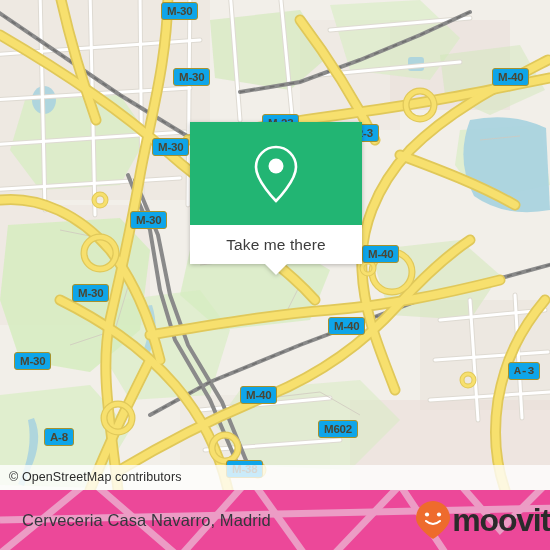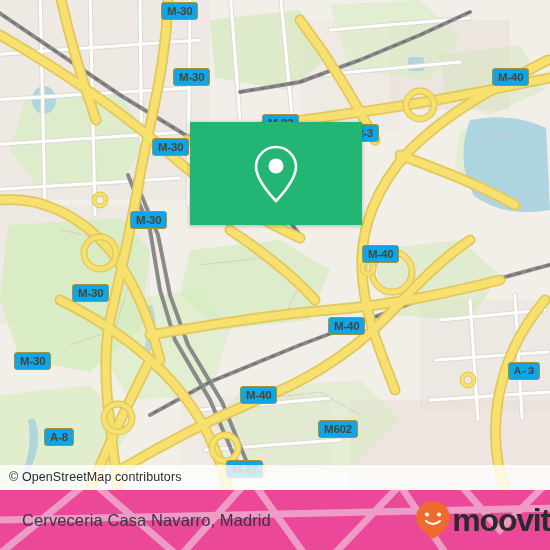--- a/index.html
+++ b/index.html
@@ -270,31 +270,35 @@
         <div class="shield" style="left: 349px; top: 124px;">R-3</div>
         <div class="shield" style="left: 130px; top: 211px;">M-30</div>
         <div class="shield" style="left: 362px; top: 245px;">M-40</div>
         <div class="shield" style="left: 72px; top: 284px;">M-30</div>
         <div class="shield" style="left: 328px; top: 317px;">M-40</div>
         <div class="shield" style="left: 14px; top: 352px;">M-30</div>
         <div class="shield" style="left: 508px; top: 362px; font-family: Liberation Mono, monospace;">A-3</div>
         <div class="shield" style="left: 240px; top: 386px;">M-40</div>
         <div class="shield" style="left: 318px; top: 420px;">M602</div>
         <div class="shield" style="left: 44px; top: 428px;">A-8</div>
-        <div class="shield" style="left: 226px; top: 460px;">M-27</div>
+        <div class="shield" style="left: 226px; top: 460px;">M-38</div>
       </div>
 
     <div id="attribution">© OpenStreetMap contributors</div>
 
     <div id="popup">
       <div id="popup-top">
         <svg width="52" height="62" viewBox="0 0 52 62">
           <path d="M26 4 C15 4 6 13 6 24 C6 38 26 58 26 58 C26 58 46 38 46 24 C46 13 37 4 26 4 Z" fill="none" stroke="#ffffff" stroke-width="2.6"></path>
           <circle cx="26" cy="23" r="7.5" fill="#ffffff"></circle>
         </svg>
+      </div>
+      <div id="popup-bottom">
+        <span id="popup-label">Take me there</span>
+        <span id="popup-tail"></span>
       </div>
     </div>
   </div>
 
   <div id="footer">
 
     <svg id="footer-watermark" width="550" height="120" viewBox="0 0 550 120">
       <g stroke="#eceff1" stroke-width="7" fill="none">
         <path d="M-20 110 L90 20 L200 115"></path>
         <path d="M150 130 L250 18 L330 130"></path>

